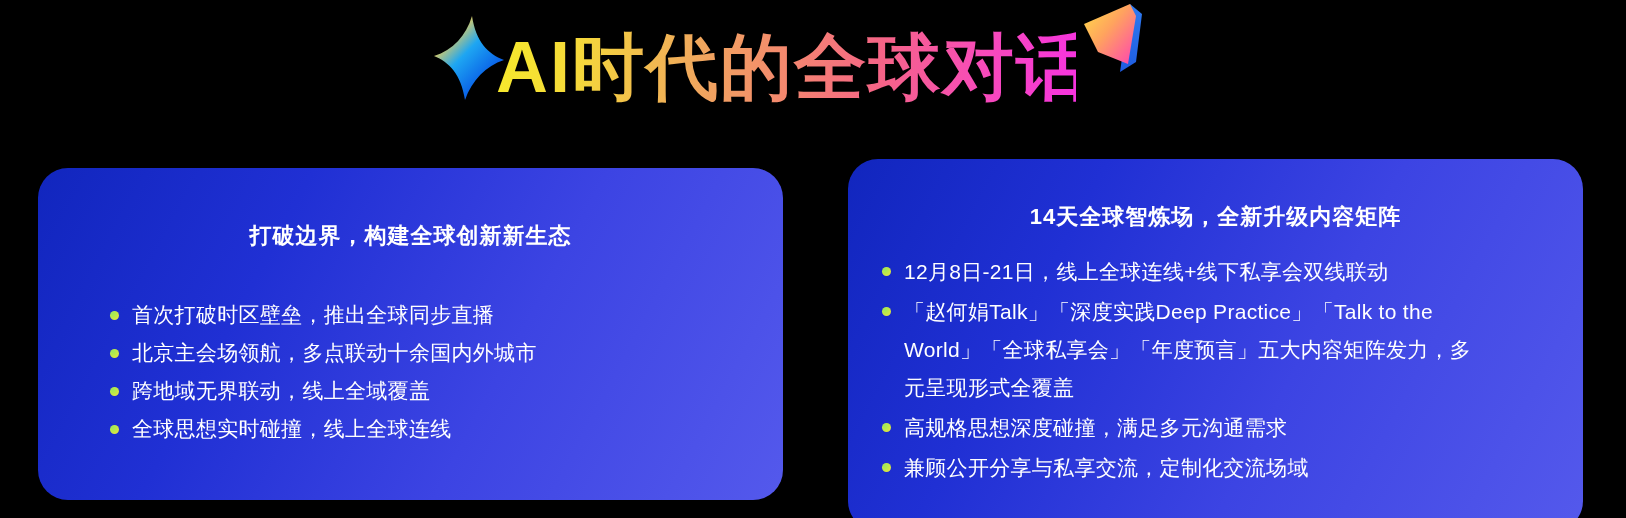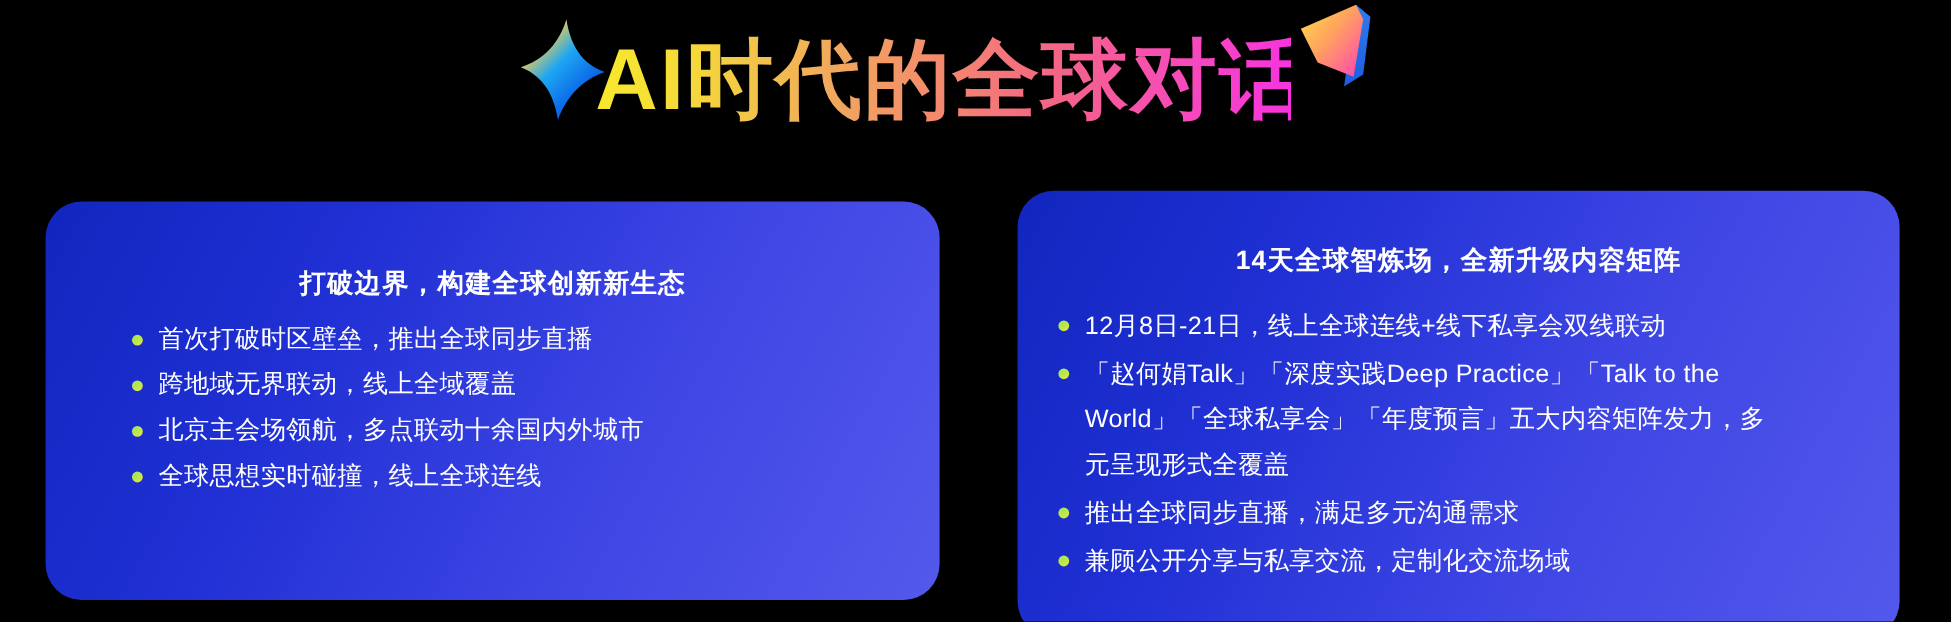--- a/index.html
+++ b/index.html
@@ -105,21 +105,21 @@
     white-space: nowrap;
   }
   .card-left .card-title { margin: 48px 0 0 0; }
   .card-right .card-title { margin: 38px 0 0 0; }
 
   .bullet-list {
     list-style: none;
     margin: 0;
     padding: 0;
   }
-  .card-left .bullet-list { margin: 8px 0 0 72px; }
+  .card-left .bullet-list { margin: 40px 0 0 72px; }
   .card-right .bullet-list { margin: 16px 0 0 34px; width: 610px; }
 
   .bullet-item {
     position: relative;
     color: #FFFFFF;
     font-size: 21px;
     line-height: 38px;
     padding-left: 22px;
     letter-spacing: 0.3px;
     font-weight: 400;
@@ -185,25 +185,25 @@
 
   <section class="card card-left">
     <h2 class="card-title">打破边界，构建全球创新新生态</h2>
     <ul class="bullet-list">
       <li class="bullet-item">
         <span class="bullet-dot"></span>
         <span class="bullet-text">首次打破时区壁垒，推出全球同步直播</span>
       </li>
       <li class="bullet-item">
         <span class="bullet-dot"></span>
+        <span class="bullet-text">北京主会场领航，多点联动十余国内外城市</span>
+      </li>
+      <li class="bullet-item">
+        <span class="bullet-dot"></span>
         <span class="bullet-text">跨地域无界联动，线上全域覆盖</span>
-      </li>
-      <li class="bullet-item">
-        <span class="bullet-dot"></span>
-        <span class="bullet-text">北京主会场领航，多点联动十余国内外城市</span>
       </li>
       <li class="bullet-item">
         <span class="bullet-dot"></span>
         <span class="bullet-text">全球思想实时碰撞，线上全球连线</span>
       </li>
     </ul>
   </section>
 
   <section class="card card-right">
     <h2 class="card-title">14天全球智炼场，全新升级内容矩阵</h2>
@@ -211,21 +211,21 @@
       <li class="bullet-item">
         <span class="bullet-dot"></span>
         <span class="bullet-text">12月8日-21日，线上全球连线+线下私享会双线联动</span>
       </li>
       <li class="bullet-item">
         <span class="bullet-dot"></span>
         <span class="bullet-text">「赵何娟Talk」「深度实践Deep Practice」「Talk to the World」「全球私享会」「年度预言」五大内容矩阵发力，多元呈现形式全覆盖</span>
       </li>
       <li class="bullet-item">
         <span class="bullet-dot"></span>
-        <span class="bullet-text">推出全球同步直播，满足多元沟通需求</span>
+        <span class="bullet-text">高规格思想深度碰撞，满足多元沟通需求</span>
       </li>
       <li class="bullet-item">
         <span class="bullet-dot"></span>
         <span class="bullet-text">兼顾公开分享与私享交流，定制化交流场域</span>
       </li>
     </ul>
   </section>
 
 </div>
 

